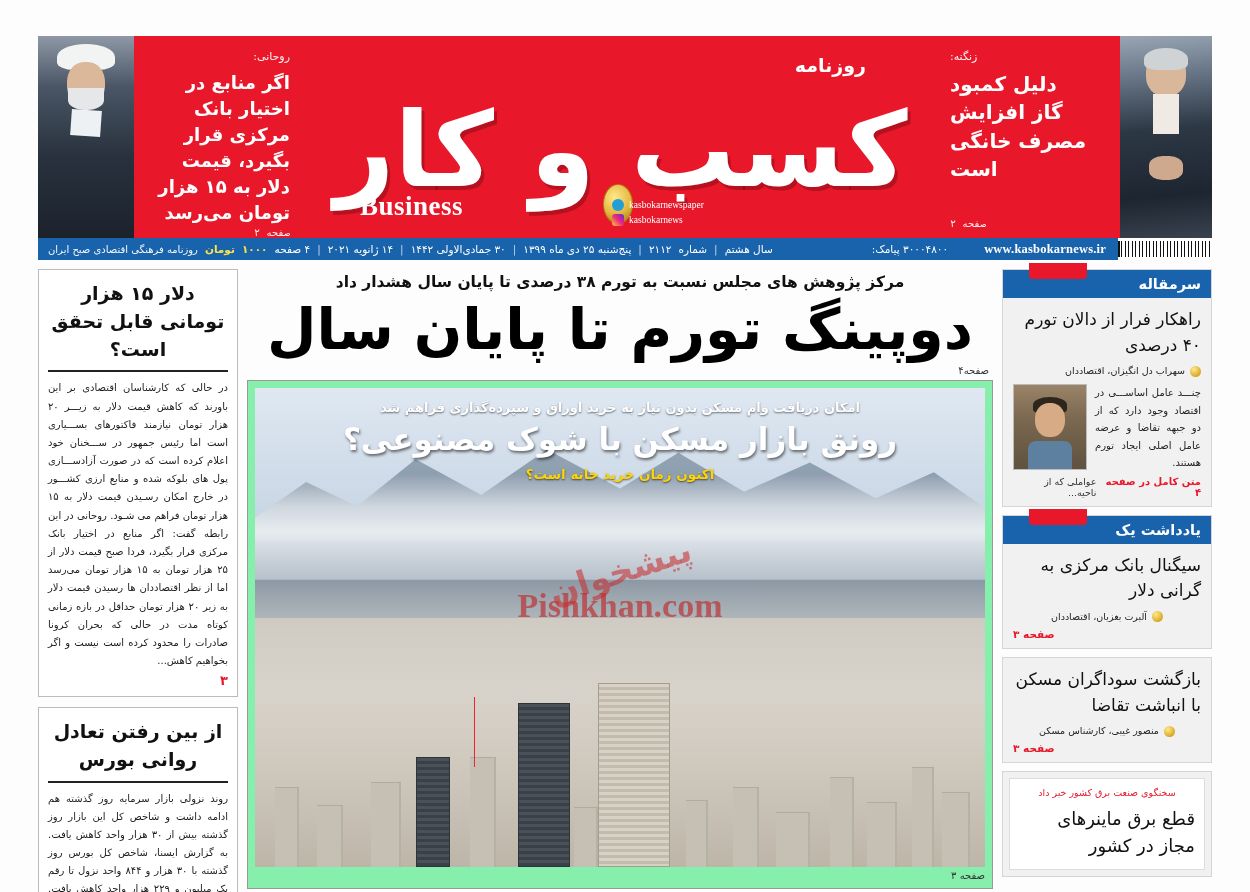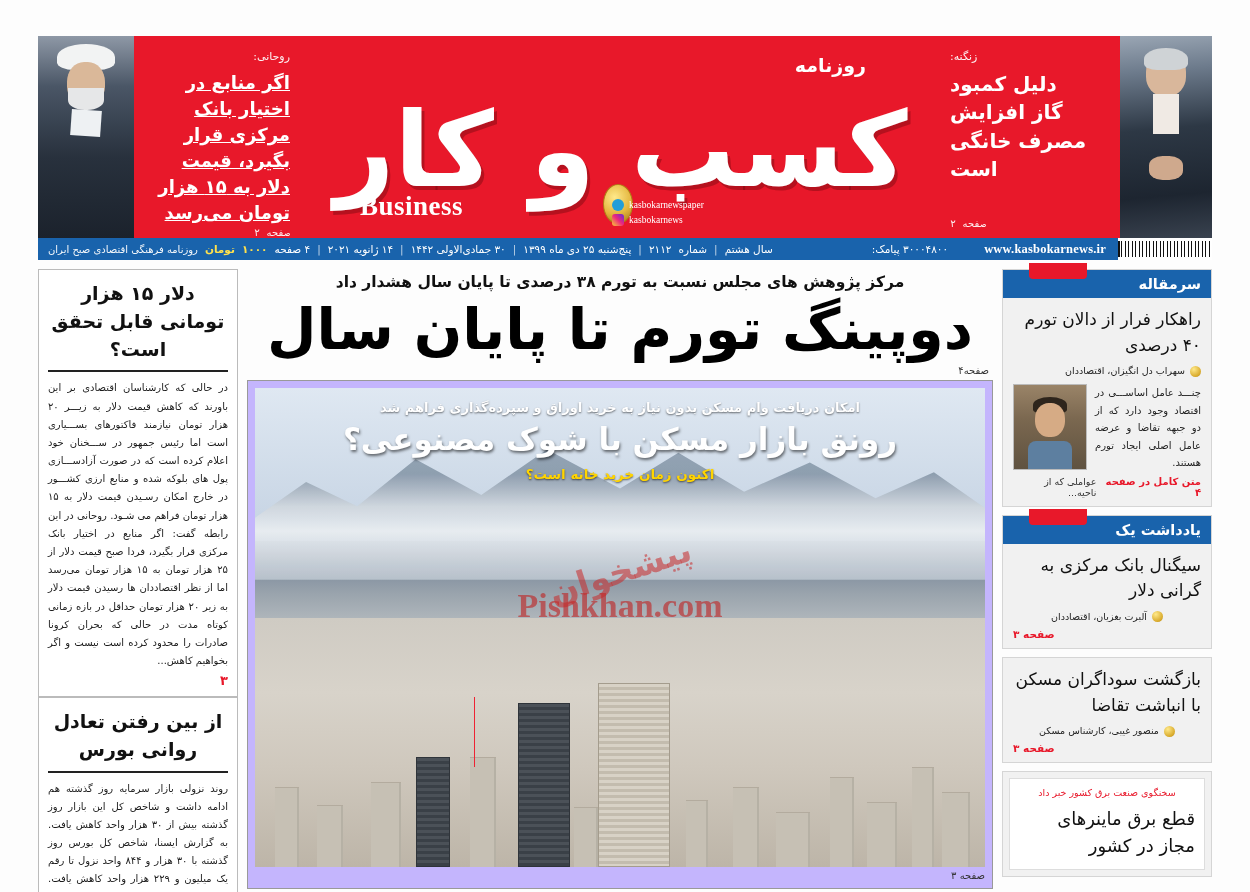--- a/index.html
+++ b/index.html
@@ -119,21 +119,21 @@
   .soc .txt { color:#fff; font-size:9.5px; font-family:"Liberation Serif",serif; }
 
   .mh-right {
     width: 260px; flex: 0 0 260px;
     position: relative; display: flex;
   }
   .mh-right .rtext {
     flex:1; padding: 14px 8px 8px 10px; color:#fff;
     display:flex; flex-direction:column; text-align:right;
   }
-  .mh-right .hl { font-size: 18px; font-weight:bold; line-height:1.45; text-align:right;text-decoration:underline; }
+  .mh-right .hl { font-size: 18px; font-weight:bold; line-height:1.45; text-align:right; }
   .mh-right .pg-ref { text-align:right; }
   .mh-right .portrait2 {
     width: 96px; flex:0 0 96px;
     background: linear-gradient(180deg,#8e98a6 0%,#4a5666 25%,#28313d 60%,#1b222c 100%);
     position: relative;
   }
   .mh-right .portrait2 .turban {
     position:absolute; top:8px; left:50%; transform:translateX(-50%);
     width:58px; height:26px; border-radius:50% 50% 30% 30%; background:#f2f3f3;
   }
@@ -238,21 +238,21 @@
   .lead-kicker {
     text-align:center; font-size:15.5px; font-weight:bold; color:#111;
     margin-top: 2px; line-height:1.5;
   }
   .lead-head {
     text-align:center; font-size: 57px; font-weight:bold; color:#000;
     line-height: 1.12; margin-top: 4px; letter-spacing:-1px;
   }
   .lead-pgref { font-size:10px; color:#333; margin-top:3px; padding-right:4px; }
   .photo-wrap {
-    margin-top: 4px; border:1px solid #999; padding:7px; background:#c4b5fd;
+    margin-top: 4px; border:1px solid #999; padding:7px; background:#86efac;
     flex:1; display:flex; flex-direction:column;
   }
   .photo {
     position:relative; flex:1; overflow:hidden;
     background:
       linear-gradient(180deg,#cfd9e6 0%, #b9c8da 14%, #9fb0c4 24%, #8d9cae 31%, #7d8b9c 37%, #9aa4ad 43%, #b6bcc0 50%, #c9cdd0 56%, #d9dbdb 62%, #e2e2df 70%, #e8e7e2 80%, #eeece7 100%);
   }
   .photo .sky { position:absolute; inset:0 0 68% 0; background:linear-gradient(180deg,#dfe8f2,#c4d2e2); }
   .photo .mtn {
     position:absolute; top:6%; left:0; right:0; height:34%;
@@ -299,21 +299,21 @@
   .watermark {
     position:absolute; top: 34%; left: 50%; transform: translateX(-50%);
     text-align:center; pointer-events:none;
   }
   .wm-fa { color: rgba(200,40,40,.55); font-size: 34px; font-weight:bold; transform: rotate(-18deg); }
   .wm-en { color: rgba(190,35,35,.62); font-size: 34px; font-weight:bold;
            font-family:"Liberation Serif",serif; direction:ltr; margin-top:-4px; }
   .photo-foot { font-size:10px; color:#333; padding-top:3px; }
 
   
-  .leftcol { flex: 0 0 200px; display:flex; flex-direction:column; }
+  .leftcol { flex: 0 0 200px; display:flex; flex-direction:column; gap:10px; }
   .lc-card { border:1px solid #bbb; padding: 9px 9px 8px; background:#fff; }
   .lc-title {
     font-size: 19px; font-weight:bold; text-align:center; line-height:1.48; color:#111;
     padding-bottom: 7px; border-bottom: 2px solid #222; margin-bottom: 7px;
   }
   .lc-body { font-size:10px; line-height:1.82; text-align:justify; color:#1b1b1b; }
   .lc-foot { color:#e8182a; font-size:13px; font-weight:bold; margin-top:3px; }
 </style>
 </head>
 <body>

